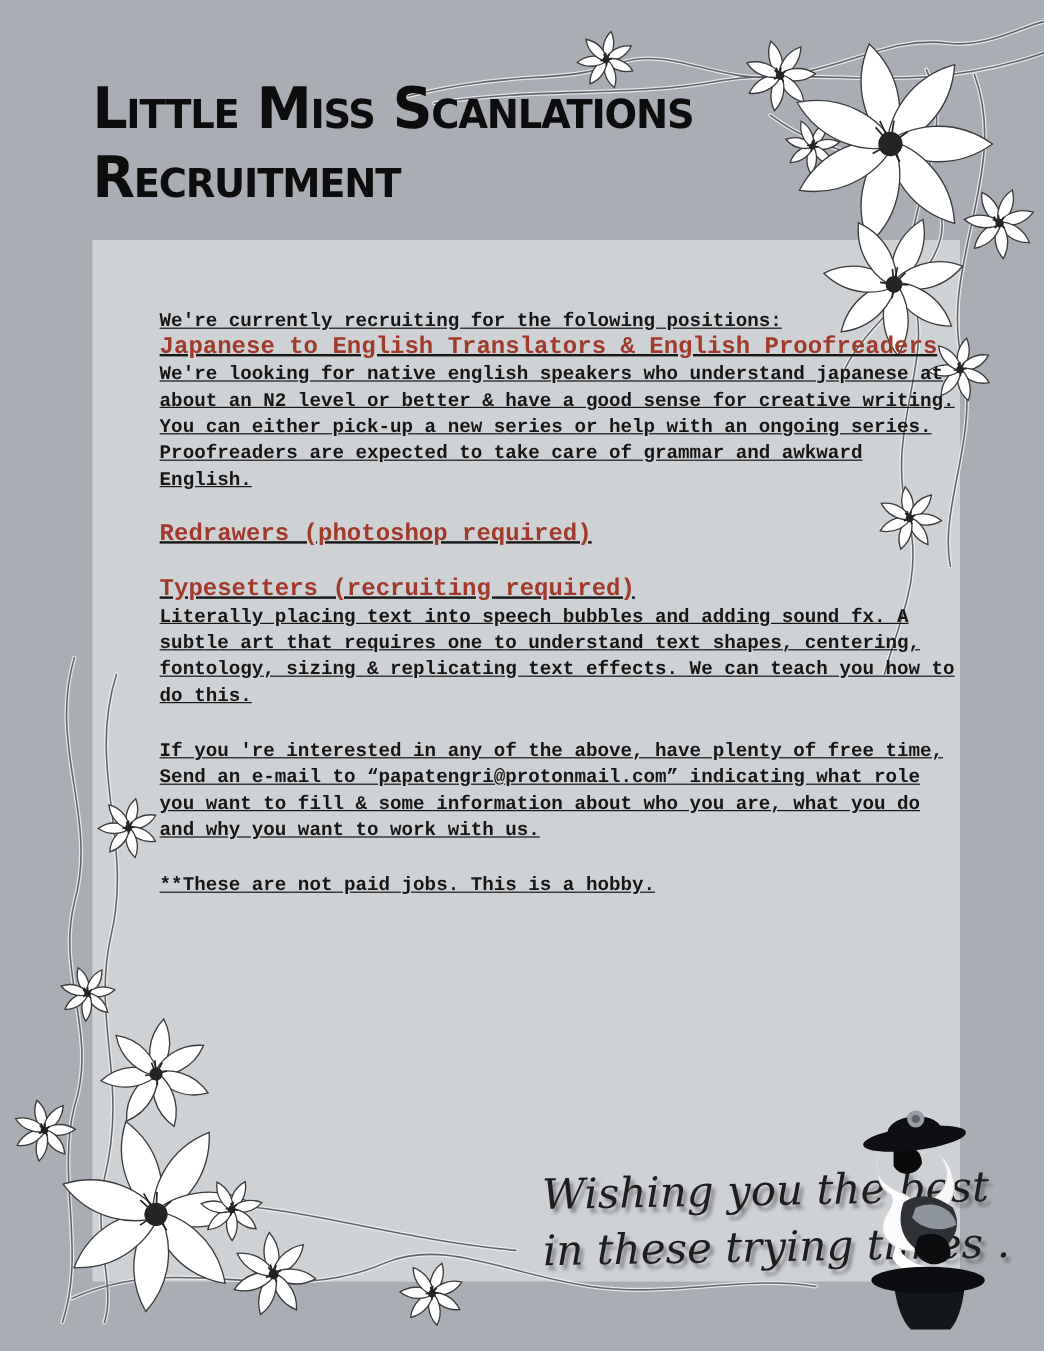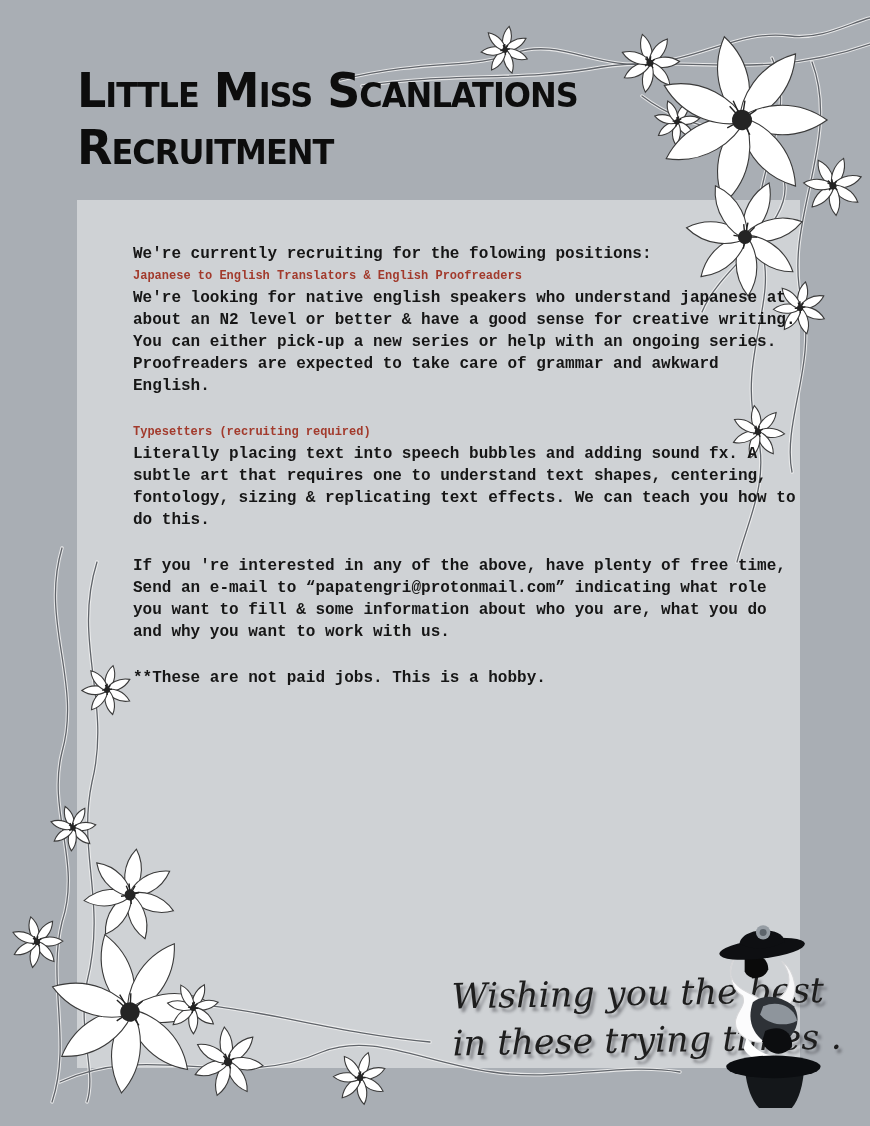--- a/index.html
+++ b/index.html
@@ -23,28 +23,28 @@
     position:absolute;left:77px;top:62px;z-index:3;margin:0;
     font-family:"DejaVu Sans",sans-serif;
     font-weight:800;font-variant:small-caps;
     font-size:46px;line-height:55px;letter-spacing:-1px;
     color:#0d0d0d;transform:scaleY(1.04);transform-origin:top left;
     white-space:pre;
   }
   .title span{display:block;}
   
   .content{
-    position:absolute;left:133px;top:243px;width:676px;z-index:3;
+    position:absolute;left:133px;top:257px;width:676px;z-index:3;
     font-family:"Liberation Mono","DejaVu Sans Mono",monospace;
-    font-weight:700;font-size:16px;line-height:22px;color:#161616;
+    font-weight:700;font-size:16px;line-height:22px;color:#161616;text-decoration:underline;
   }
   .content p,.content h2{margin:0;white-space:pre-line;}
   .intro{margin-bottom:22px;}
   .sect{margin-bottom:24px;}
-  .sect h2{font-size:12px;font-weight:700;}
+  .sect h2{font-size:20px;font-weight:700;}
   .h-red{color:#a23a2c;}
   .h-navy{color:#2b2d5c;}
   .note{margin-top:0;}
   
   .signoff{
     position:absolute;left:452px;top:970px;z-index:4;
     font-family:"DejaVu Serif",serif;font-style:italic;
     font-size:35px;line-height:47px;color:#1e1e1e;
     text-shadow:3px 4px 3px rgba(45,45,50,0.45);
     white-space:pre-line;transform:rotate(-1deg);
@@ -128,20 +128,21 @@
   <div class="sect">
     <h2 class="h-red">Japanese to English Translators &amp; English Proofreaders</h2>
     <p>We're looking for native english speakers who understand japanese at
 about an N2 level or better &amp; have a good sense for creative writing.
 You can either pick-up a new series or help with an ongoing series.
 Proofreaders are expected to take care of grammar and awkward
 English.</p>
   </div>
 
   <div class="sect">
+    <h2 class="h-red">Redrawers (photoshop required)</h2>
   </div>
 
   <div class="sect">
     <h2 class="h-red">Typesetters (recruiting required)</h2>
     <p>Literally placing text into speech bubbles and adding sound fx. A
 subtle art that requires one to understand text shapes, centering,
 fontology, sizing &amp; replicating text effects. We can teach you how to
 do this.</p>
   </div>
 

